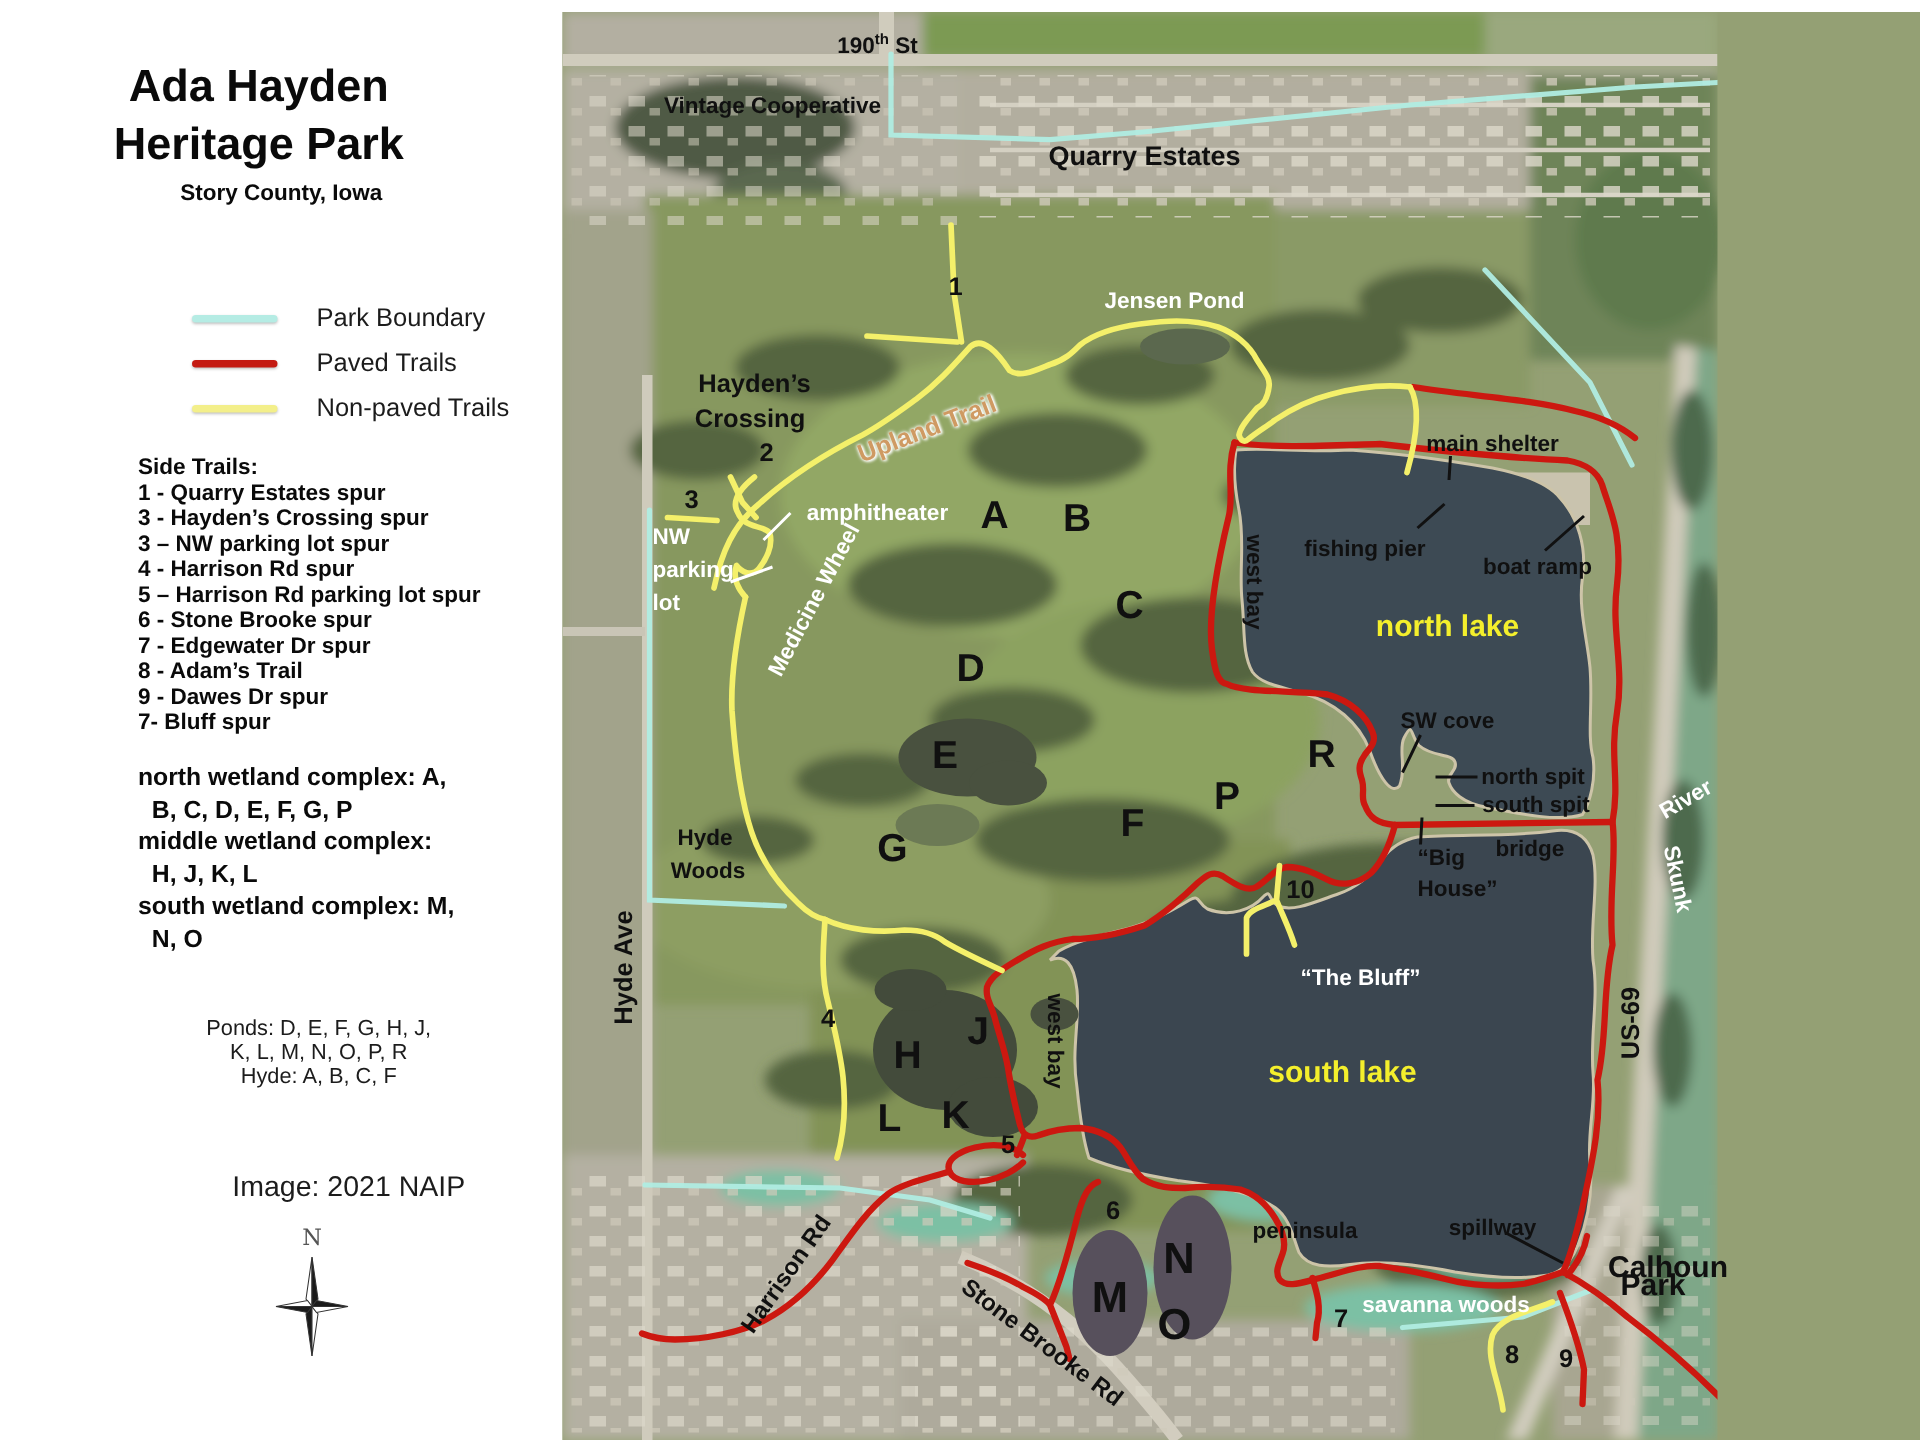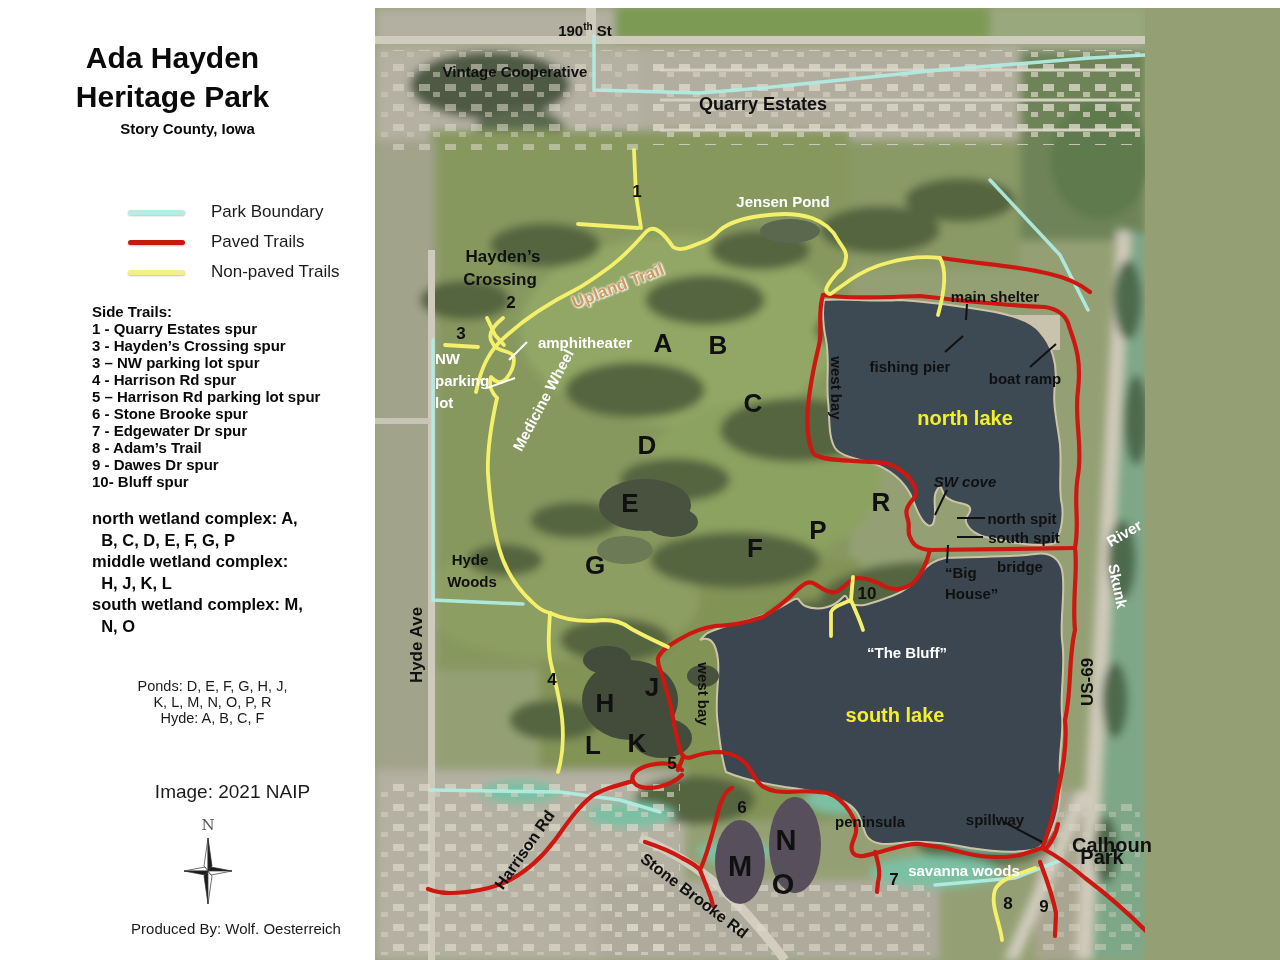--- a/index.html
+++ b/index.html
@@ -52,21 +52,21 @@
     <div>Side Trails:</div>
   <div>1 - Quarry Estates spur</div>
       <div>3 - Hayden’s Crossing spur</div>
       <div>3 – NW parking lot spur</div>
       <div>4 - Harrison Rd spur</div>
       <div>5 – Harrison Rd parking lot spur</div>
       <div>6 - Stone Brooke spur</div>
       <div>7 - Edgewater  Dr spur</div>
       <div>8 - Adam’s Trail</div>
       <div>9 - Dawes Dr spur</div>
-      <div>10- Bluff spur</div>
+      <div>7- Bluff spur</div>
     </div>
 
   <div class="complexes" id="complexes"><div>north wetland complex: A,</div><div>  B, C, D, E, F, G, P</div><div>middle wetland complex:</div><div>  H, J, K, L</div><div>south wetland complex: M,</div><div>  N, O</div></div>
 
   <div class="pondsblock" id="pondsblock">
       <div>Ponds: D, E, F, G, H, J,</div>
       <div>K, L, M, N, O, P, R</div>
       <div>Hyde: A, B, C, F</div>
     </div>
 
@@ -79,21 +79,20 @@
       <polygon points="30,24 34,52 30,57" fill="#1a1a1a"></polygon>
       <polygon points="30,90 26,62 30,57" fill="#1a1a1a"></polygon>
       <polygon points="30,90 34,62 30,57" fill="#ffffff"></polygon>
       <polygon points="6,57 27,53 30,57" fill="#ffffff"></polygon>
       <polygon points="6,57 27,61 30,57" fill="#1a1a1a"></polygon>
       <polygon points="54,57 33,53 30,57" fill="#1a1a1a"></polygon>
       <polygon points="54,57 33,61 30,57" fill="#ffffff"></polygon>
     </g>
   </svg>
 
-  <div class="produced">Produced By: Wolf. Oesterreich</div>
 </div>
 
 <div class="map">
 <svg width="770" height="952" viewBox="375 8 770 952">
   <defs>
     <filter id="soft" x="-10%" y="-10%" width="120%" height="120%">
           <feGaussianBlur stdDeviation="4"></feGaussianBlur>
         </filter>
     <pattern id="hp" width="26" height="20" patternUnits="userSpaceOnUse">
       <rect x="3" y="4" width="11" height="7" fill="#dcd8ca"></rect>
@@ -261,21 +260,21 @@
       <div class="ml" style="left: 262px; top: 735px; font-size: 26px; color: rgb(16, 16, 16); transform: translate(-50%, -50%);">K</div>
       <div class="ml" style="left: 218px; top: 737px; font-size: 26px; color: rgb(16, 16, 16); transform: translate(-50%, -50%);">L</div>
       <div class="ml" style="left: 365px; top: 858px; font-size: 29px; color: rgb(16, 16, 16); transform: translate(-50%, -50%);">M</div>
       <div class="ml" style="left: 411px; top: 832px; font-size: 29px; color: rgb(16, 16, 16); transform: translate(-50%, -50%);">N</div>
       <div class="ml" style="left: 408px; top: 876px; font-size: 29px; color: rgb(16, 16, 16); transform: translate(-50%, -50%);">O</div>
       <div class="ml" style="left: 461px; top: 380px; font-size: 15px; color: rgb(16, 16, 16); transform: translate(-50%, -50%) rotate(90deg);">west bay</div>
       <div class="ml" style="left: 590px; top: 410px; font-size: 20px; color: rgb(244, 239, 44); transform: translate(-50%, -50%);">north lake</div>
       <div class="ml" style="left: 535px; top: 358px; font-size: 15px; color: rgb(16, 16, 16); transform: translate(-50%, -50%);">fishing pier</div>
       <div class="ml" style="left: 650px; top: 370px; font-size: 15px; color: rgb(16, 16, 16); transform: translate(-50%, -50%);">boat ramp</div>
       <div class="ml" style="left: 620px; top: 288px; font-size: 15px; color: rgb(16, 16, 16); transform: translate(-50%, -50%); text-align: center;">main shelter</div>
-      <div class="ml" style="left: 590px; top: 473px; font-size: 15px; color: rgb(16, 16, 16); transform: translate(-50%, -50%); font-style: italic;">SW cove</div>
+      <div class="ml" style="left: 590px; top: 473px; font-size: 15px; color: rgb(16, 16, 16); transform: translate(-50%, -50%);">SW cove</div>
       <div class="ml" style="left: 647px; top: 510px; font-size: 15px; color: rgb(16, 16, 16); transform: translate(-50%, -50%);">north spit</div>
       <div class="ml" style="left: 649px; top: 529px; font-size: 15px; color: rgb(16, 16, 16); transform: translate(-50%, -50%);">south spit</div>
       <div class="ml" style="left: 645px; top: 558px; font-size: 15px; color: rgb(16, 16, 16); transform: translate(-50%, -50%);">bridge</div>
       <div class="ml" style="left: 570px; top: 564px; font-size: 15px; color: rgb(16, 16, 16); transform: translate(0px, -50%);">“Big</div>
       <div class="ml" style="left: 570px; top: 585px; font-size: 15px; color: rgb(16, 16, 16); transform: translate(0px, -50%);">House”</div>
       <div class="ml" style="left: 749px; top: 525px; font-size: 15px; color: rgb(255, 255, 255); transform: translate(-50%, -50%) rotate(-30deg);">River</div>
       <div class="ml" style="left: 743px; top: 578px; font-size: 15px; color: rgb(255, 255, 255); transform: translate(-50%, -50%) rotate(78deg);">Skunk</div>
       <div class="ml" style="left: 712px; top: 674px; font-size: 17px; color: rgb(16, 16, 16); transform: translate(-50%, -50%) rotate(-90deg);">US-69</div>
       <div class="ml" style="left: 532px; top: 644px; font-size: 15px; color: rgb(255, 255, 255); transform: translate(-50%, -50%);">“The Bluff”</div>
       <div class="ml" style="left: 492px; top: 585px; font-size: 17px; color: rgb(16, 16, 16); transform: translate(-50%, -50%);">10</div>

